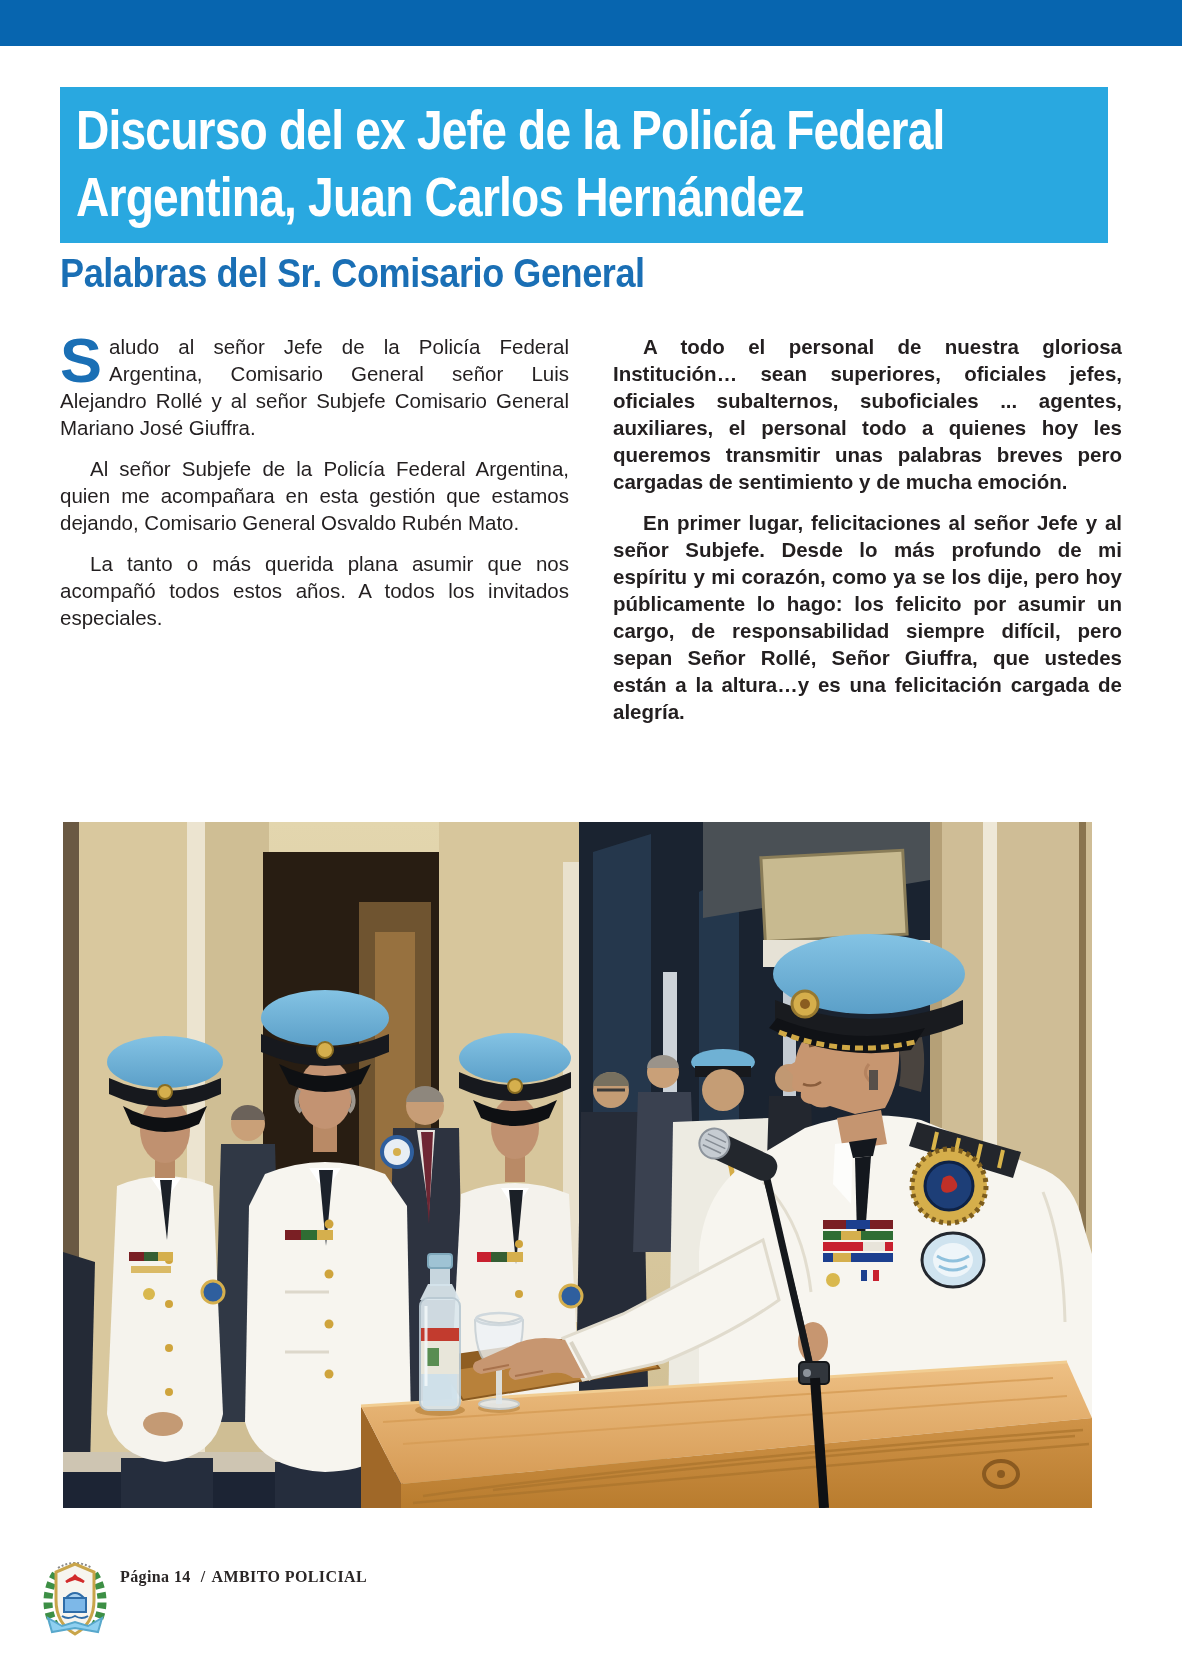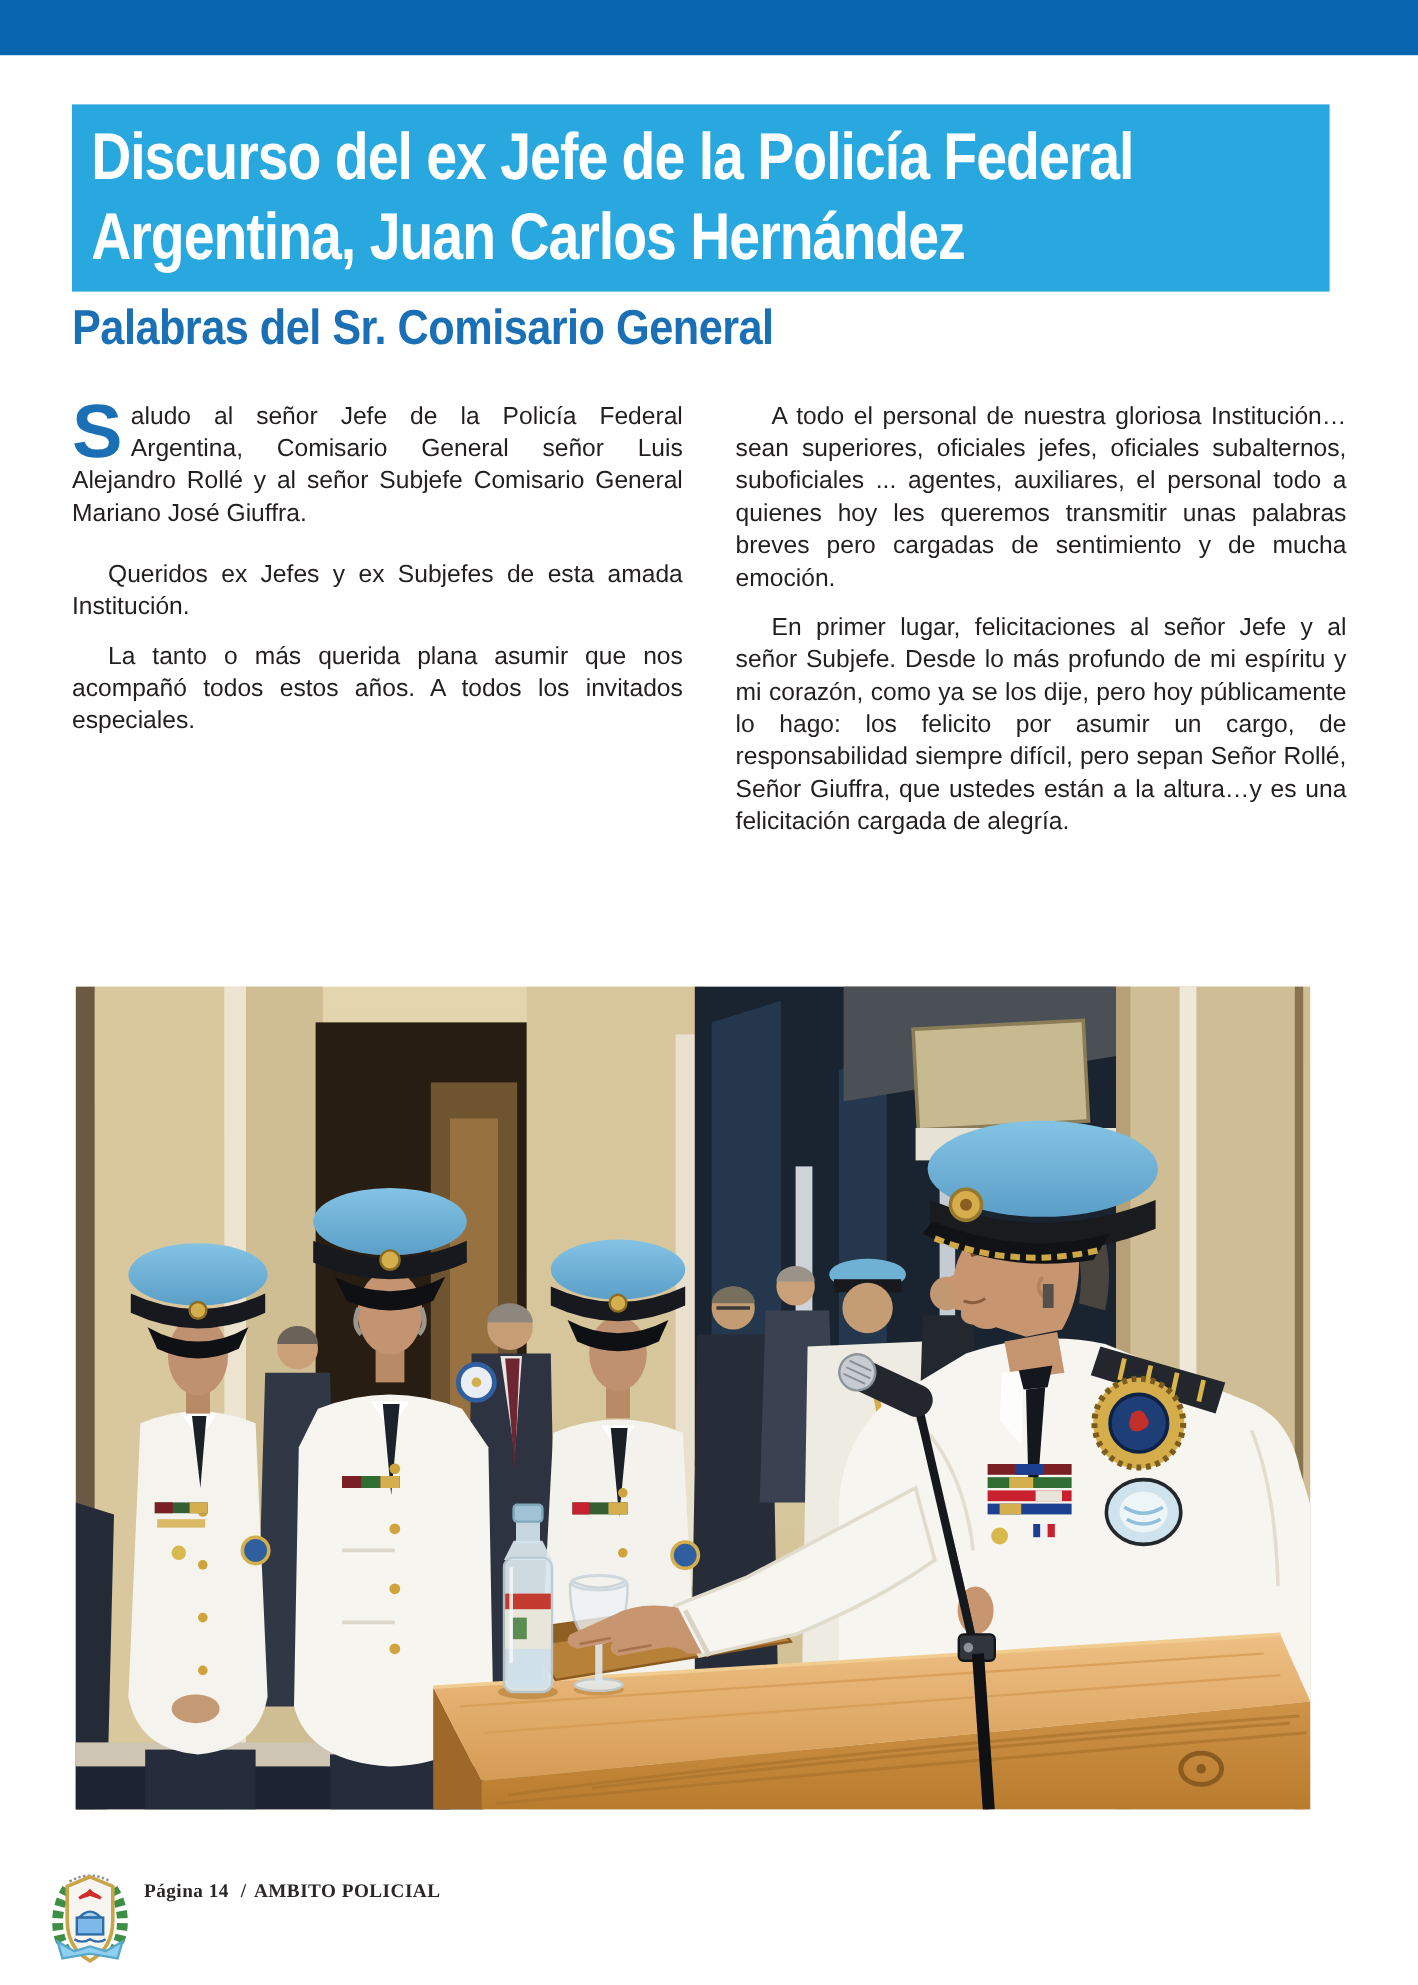--- a/index.html
+++ b/index.html
@@ -19,21 +19,21 @@
     letter-spacing:-1px;
   }
   .subtitle {
     position:absolute; left:60px; top:250px; font-weight:bold; font-size:41px;
     color:#1a6fb5; white-space:nowrap; transform:scaleX(0.88);
     transform-origin:left center; letter-spacing:-0.5px;
   }
   .col { position:absolute; top:333px; width:509px; font-size:20.5px; line-height:27px;
          text-align:justify; color:#231f20; }
   .col-left { left:60px; }
-  .col-right { left:613px; }
+  .col-right { left:613px;font-weight:bold; }
   .para { margin:0 0 14px 0; }
   .para.indent { text-indent:30px; }
   .para.gap { margin-top:24px; }
   .dropcap {
     float:left; color:#1a6fb5; font-weight:bold; font-size:63px; line-height:50px;
     padding:2px 7px 0 0;
   }
   .photo-frame { position:absolute; left:63px; top:822px; width:1029px; height:686px; }
   .photo-frame svg { display:block; width:100%; height:100%; }
   .footer { position:absolute; left:42px; top:1552px; width:600px; height:92px; }
@@ -51,21 +51,21 @@
 
 <div class="titlebox">
   <div class="title-line">Discurso del ex Jefe de la Policía Federal</div>
   <div class="title-line">Argentina, Juan Carlos Hernández</div>
 </div>
 
 <div class="subtitle">Palabras del Sr. Comisario General</div>
 
 <div class="col col-left">
   <p class="para"><span class="dropcap">S</span><span>aludo al señor Jefe de la Policía Federal Argentina, Comisario General señor Luis Alejandro Rollé y al señor Subjefe Comisario General Mariano José Giuffra.</span></p>
-  <p class="para indent gap">Queridos ex Jefes y ex Subjefes de esta amada Institución.</p>
+  <p class="para indent">Al señor Subjefe de la Policía Federal Argentina, quien me acompañara en esta gestión que estamos dejando, Comisario General Osvaldo Rubén Mato.</p>
   <p class="para indent">La tanto o más querida plana asumir que nos acompañó todos estos años. A todos los invitados especiales.</p>
 </div>
 
 <div class="col col-right">
   <p class="para indent">A todo el personal de nuestra gloriosa Institución… sean superiores, oficiales jefes, oficiales subalternos, suboficiales ... agentes, auxiliares, el personal todo a quienes hoy les queremos transmitir unas palabras breves pero cargadas de sentimiento y de mucha emoción.</p>
   <p class="para indent">En primer lugar, felicitaciones al señor Jefe y al señor Subjefe. Desde lo más profundo de mi espíritu y mi corazón, como ya se los dije, pero hoy públicamente lo hago: los felicito por asumir un cargo, de responsabilidad siempre difícil, pero sepan Señor Rollé, Señor Giuffra, que ustedes están a la altura…y es una felicitación cargada de alegría.</p>
 </div>
 
 <div class="photo-frame">
 <svg viewBox="0 0 1029 686" preserveAspectRatio="none" aria-label="Comisario General hablando en un podio de madera con micrófono, ante oficiales de la Policía Federal Argentina en uniforme blanco con gorras celestes">

